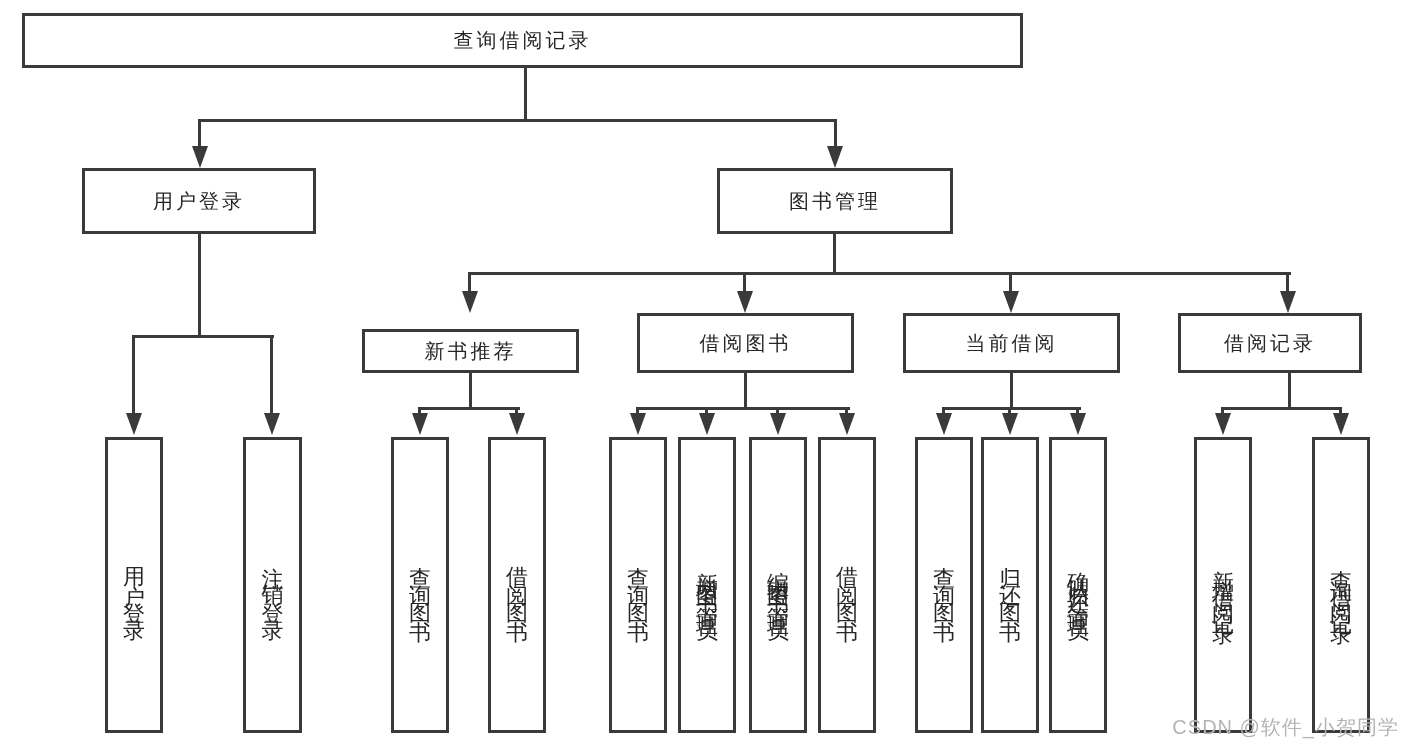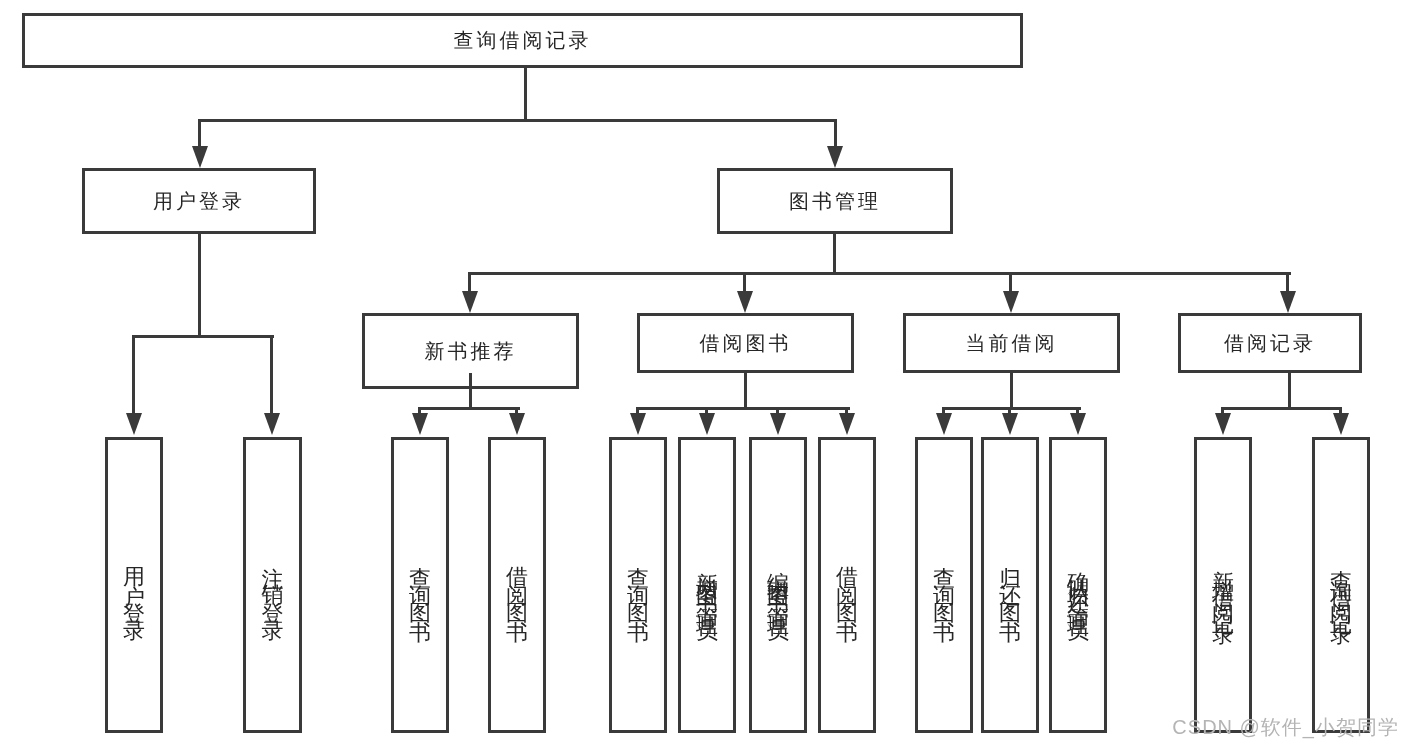--- a/index.html
+++ b/index.html
@@ -39,21 +39,21 @@
   <span class="hlabel">查询借阅记录</span>
 </div>
 
 <div class="node" style="left:82px;top:168px;width:234px;height:66px;">
   <span class="hlabel">用户登录</span>
 </div>
 <div class="node" style="left:717px;top:168px;width:236px;height:66px;">
   <span class="hlabel">图书管理</span>
 </div>
 
-<div class="node" style="left:362px;top:313px;width:217px;height:76px;">
+<div class="node" style="left:362px;top:329px;width:217px;height:44px;">
   <span class="hlabel">新书推荐</span>
 </div>
 <div class="node" style="left:637px;top:313px;width:217px;height:60px;">
   <span class="hlabel">借阅图书</span>
 </div>
 <div class="node" style="left:903px;top:313px;width:217px;height:60px;">
   <span class="hlabel">当前借阅</span>
 </div>
 <div class="node" style="left:1178px;top:313px;width:184px;height:60px;">
   <span class="hlabel">借阅记录</span>

